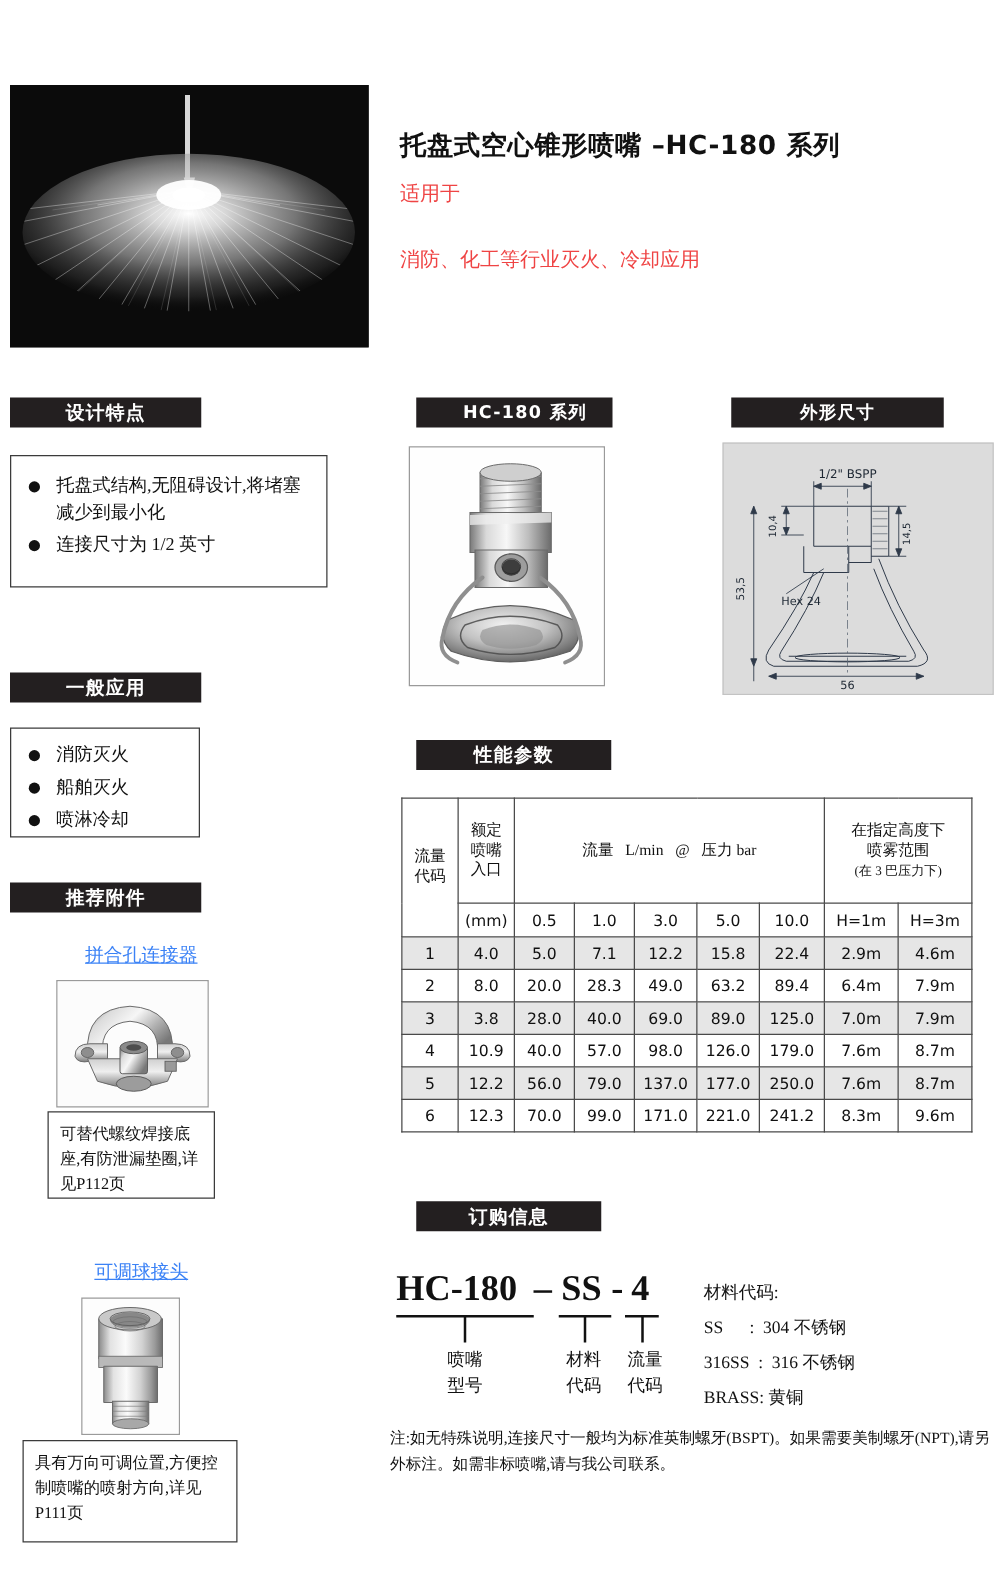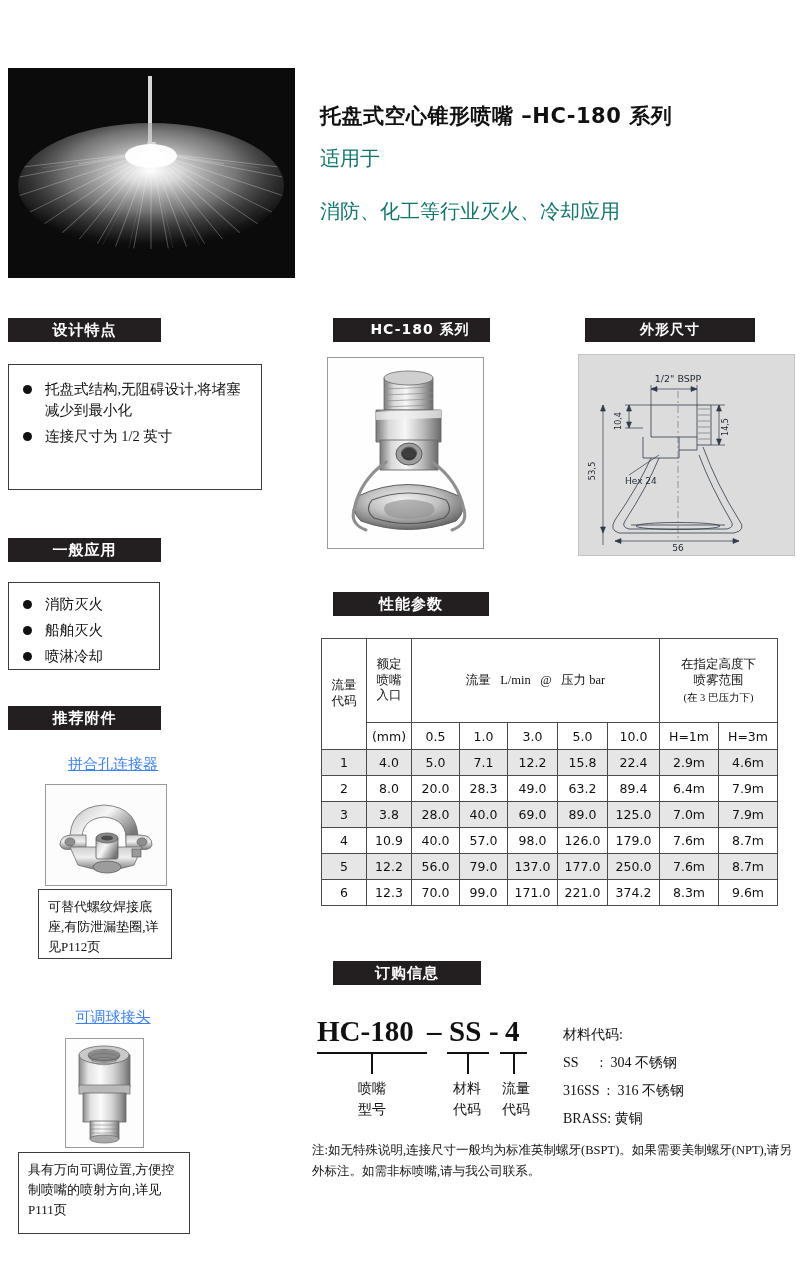--- a/index.html
+++ b/index.html
@@ -33,22 +33,22 @@
   .title-main {
     font-family: "DejaVu Sans", "Liberation Sans", sans-serif;
     font-weight: bold;
     font-size: 21px;
     letter-spacing: 0.5px;
     color: #111;
     margin-top: 20px;
   }
   .title-sub {
     font-family: "Liberation Serif", "DejaVu Serif", serif;
-    font-size: 20px;
-    color: #0f766e;
+    font-size: 16px;
+    color: #ef4444;
   }
 
   
   .photo-spray {
     background: #0b0b0b;
     overflow: hidden;
   }
   .photo-box {
     border: 1px solid #9a9a9a;
     background: #fdfdfd;
@@ -221,21 +221,21 @@
     <ellipse cx="143" cy="88" rx="13" ry="6" fill="#ffffff"></ellipse>
   </svg>
 </div>
 
 <div class="abs title-main" style="left:320px; top:82px; width:470px;">托盘式空心锥形喷嘴 –HC-180 系列</div>
 <div class="abs title-sub" style="left:320px; top:145px; width:470px;">适用于</div>
 <div class="abs title-sub" style="left:320px; top:198px; width:470px;">消防、化工等行业灭火、冷却应用</div>
 
 <div class="abs bar" style="left:8px; top:318px; width:153px; height:24px; font-size:15px;">设计特点</div>
 
-<div class="abs card" style="left:8px; top:364px; width:254px; height:126px;">
+<div class="abs card" style="left:8px; top:364px; width:254px; height:106px;">
   <ul class="blist" style="padding:14px 12px 0 14px;">
     <li>
       <span class="bullet"></span>
       <span class="btext">托盘式结构,无阻碍设计,将堵塞减少到最小化</span>
     </li>
     <li>
       <span class="bullet"></span>
       <span class="btext">连接尺寸为 1/2 英寸</span>
     </li>
   </ul>
@@ -540,21 +540,21 @@
         <td class="shaded">7.6m</td>
         <td class="shaded">8.7m</td>
       </tr>
       <tr>
         <td style="height:25px;">6</td>
         <td>12.3</td>
         <td>70.0</td>
         <td>99.0</td>
         <td>171.0</td>
         <td>221.0</td>
-        <td>374.2</td>
+        <td>241.2</td>
         <td>8.3m</td>
         <td>9.6m</td>
       </tr>
     </tbody>
   </table>
 </div>
 
 <div class="abs bar" style="left:333px; top:961px; width:148px; height:24px; font-size:15px;">订购信息</div>
 
 <div class="abs ordercode" style="left:317px; top:1015px;">HC-180</div>

